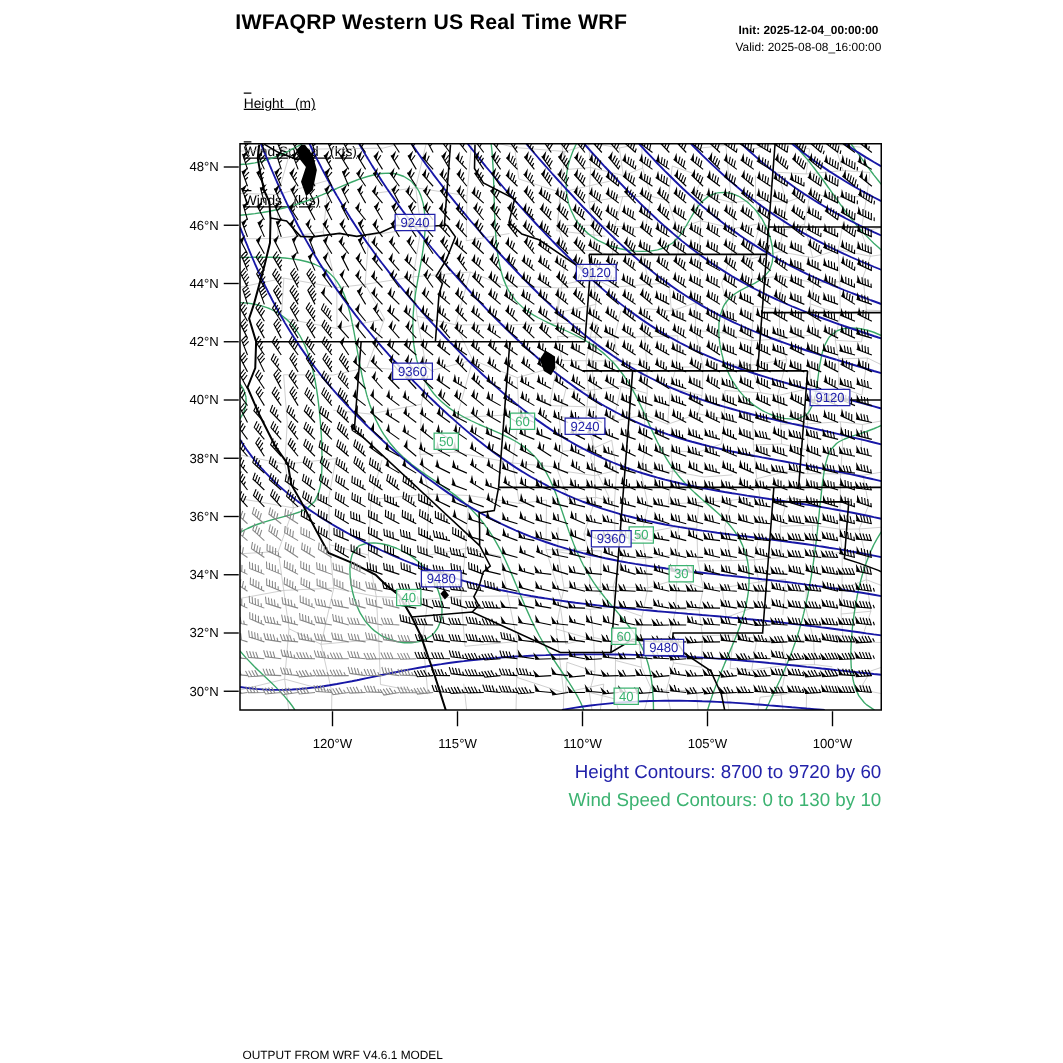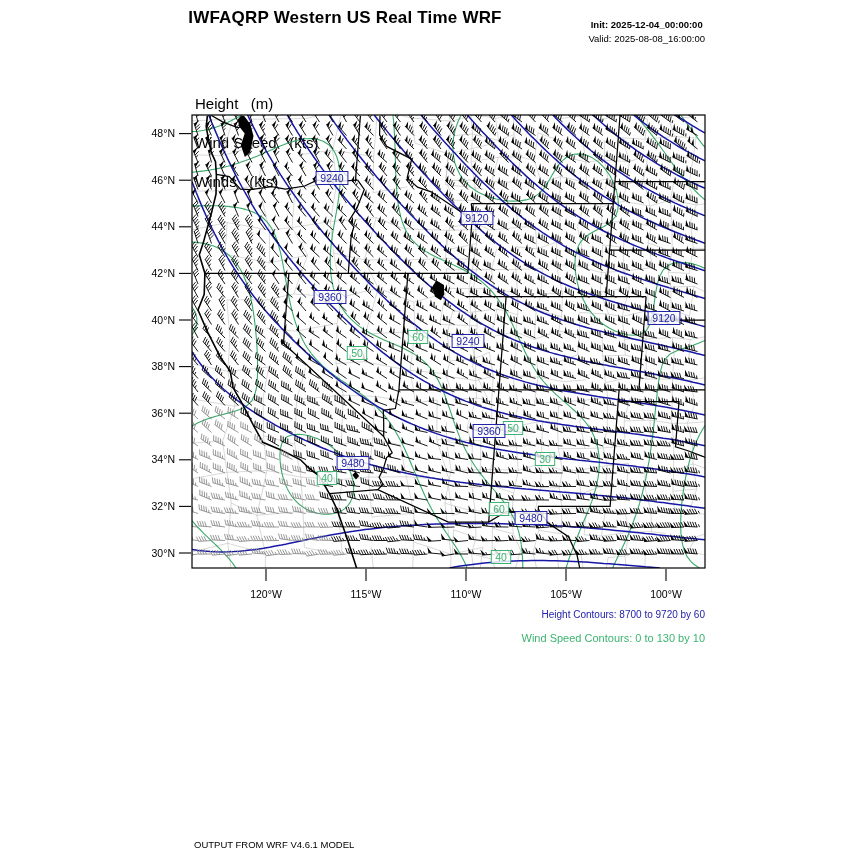--- a/index.html
+++ b/index.html
@@ -1,23 +1,23 @@
 <!DOCTYPE html>
 <html><head>
 <meta charset="utf-8">
 <style>
   html,body{margin:0;padding:0;background:#ffffff;width:850px;height:850px;overflow:hidden;}
   body{font-family:"Liberation Sans", sans-serif;color:#000;position:relative;}
   .abs{position:absolute;}
   #title{left:120px;top:8px;width:450px;text-align:center;font-size:17px;font-weight:bold;letter-spacing:0.2px;}
   #init-block{right:145px;top:18px;text-align:center;font-size:9.5px;line-height:13.5px;}
   #init-line{font-weight:bold;}
-  #legend-block{left:195px;top:71px;font-size:15px;line-height:13px;white-space:pre;}
-  #contour-legend-height{right:145px;top:609px;font-size:10px;text-align:left;}
-  #contour-legend-wind{right:145px;top:632px;font-size:11px;text-align:left;}
+  #legend-block{left:195px;top:51px;font-size:11px;line-height:13px;white-space:pre;text-decoration:underline;}
+  #contour-legend-height{right:145px;top:609px;font-size:15px;text-align:left;}
+  #contour-legend-wind{right:145px;top:632px;font-size:15px;text-align:left;}
   #footer-block{left:194px;top:812px;font-size:9.5px;line-height:13px;white-space:pre;}
   svg text{font-family:"Liberation Sans", sans-serif;}
 </style>
 </head>
 <body>
 
 <div class="abs" id="title">IWFAQRP Western US Real Time WRF</div>
 
 <div class="abs" id="init-block">
   <div id="init-line">Init: 2025-12-04_00:00:00</div>

